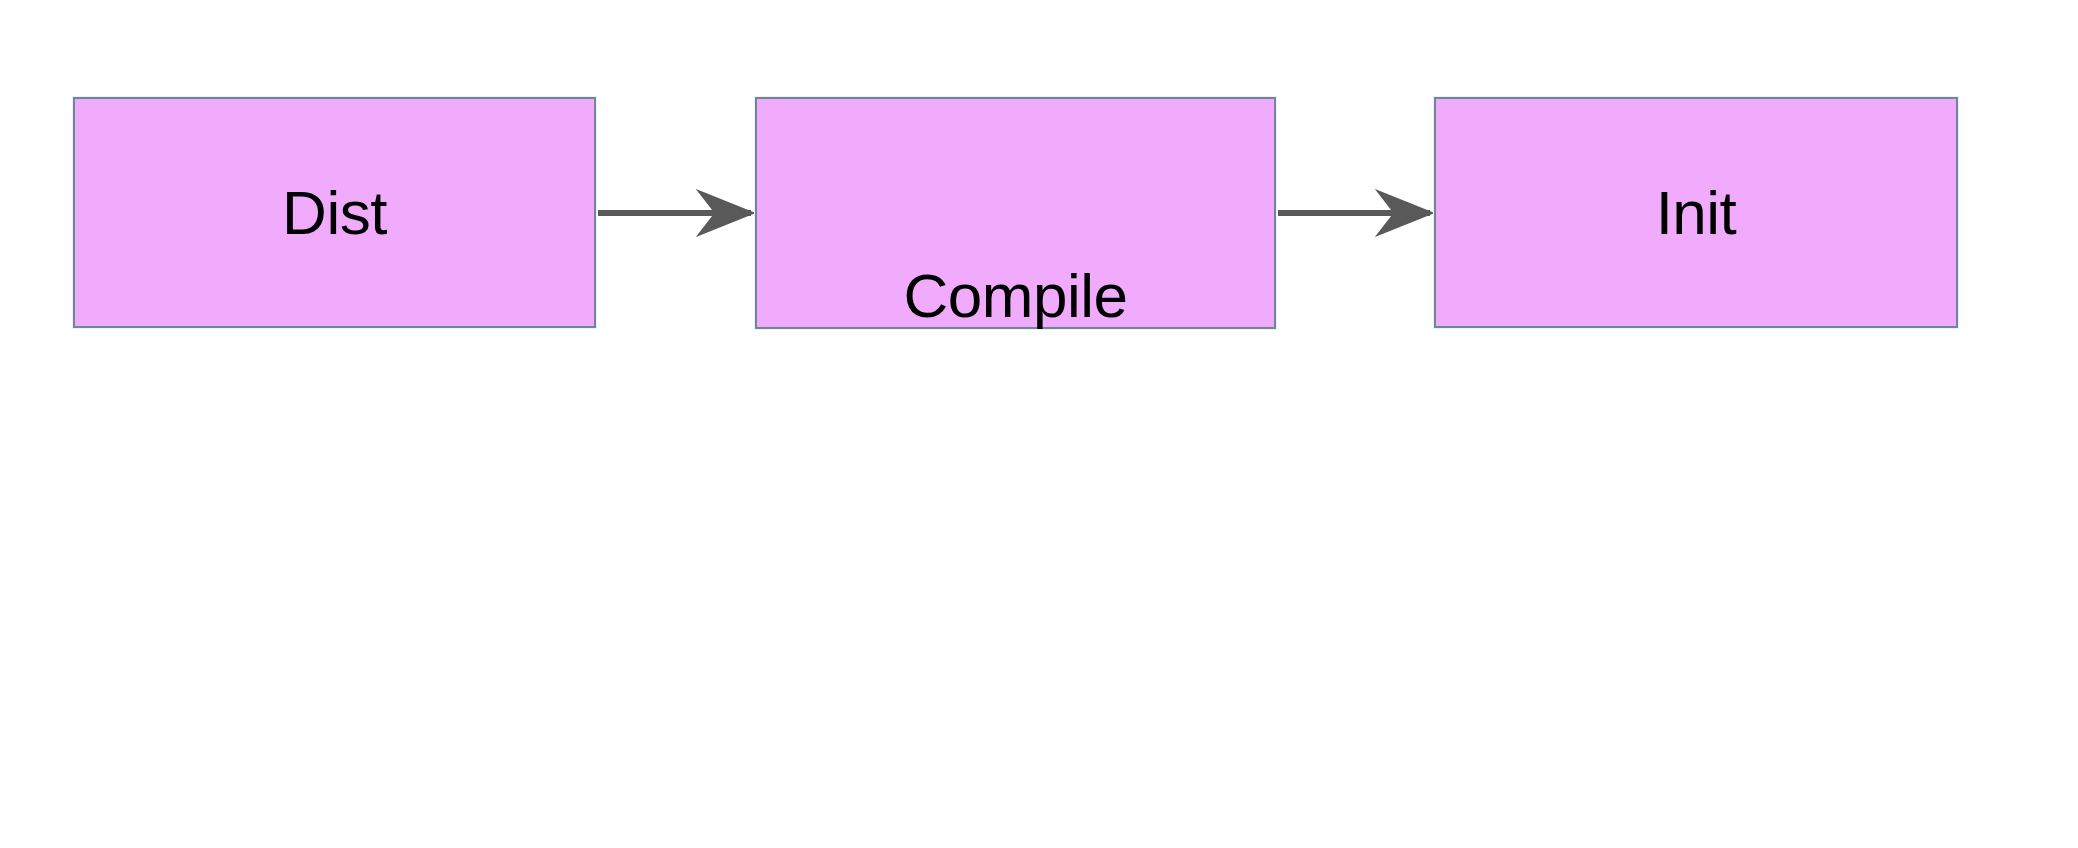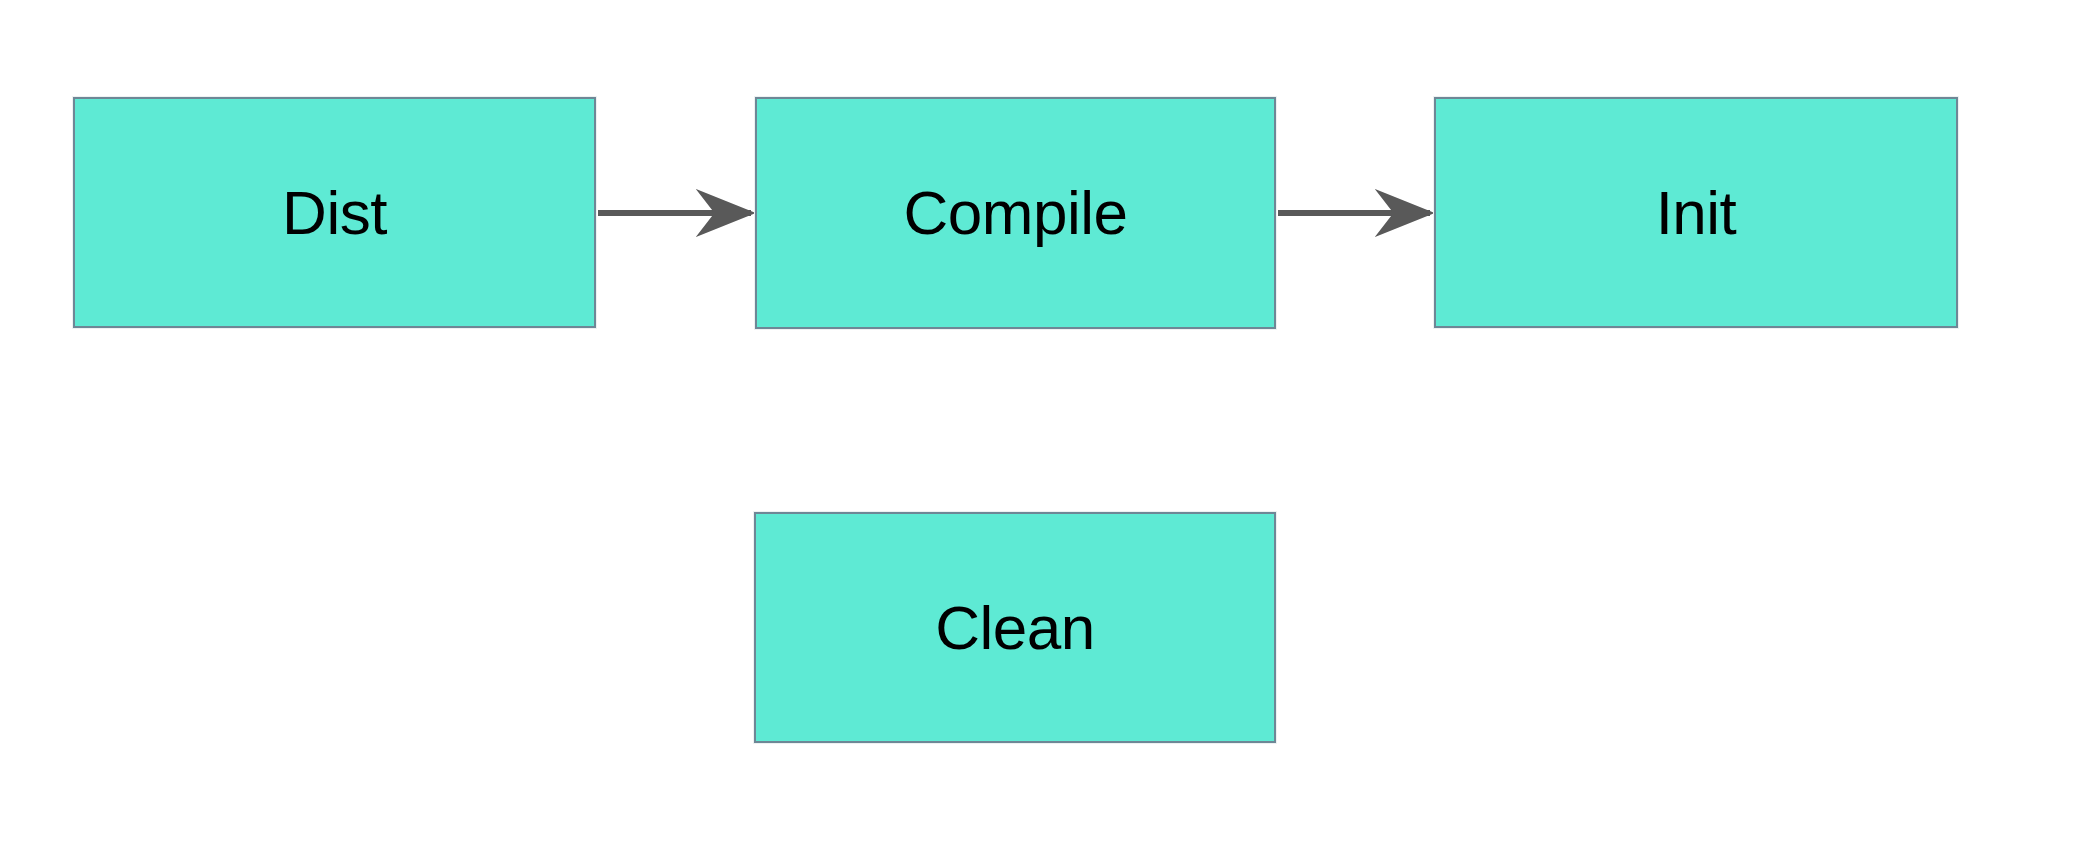--- a/index.html
+++ b/index.html
@@ -14,40 +14,40 @@
   #canvas {
     position: relative;
     width: 2078px;
     height: 848px;
     background: #ffffff;
     overflow: hidden;
   }
   .node {
     position: absolute;
     box-sizing: border-box;
-    background: #5eead4;
+    background: #f0abfc;
     border: 2px solid #6e8796;
     display: flex;
     align-items: center;
     justify-content: center;
     outline: 1px solid #eef1f2;
   }
   .node-label {
     font-family: "Liberation Sans", "DejaVu Sans", sans-serif;
     font-size: 62px;
     font-weight: 300;
     line-height: 1;
     color: #000000;
     letter-spacing: -0.5px;
     white-space: nowrap;
     -webkit-font-smoothing: antialiased;
   }
   
   #node-dist    { left: 73px;   top: 97px;  width: 523px; height: 231px; }
-  #node-compile { left: 755px;  top: 97px;  width: 521px; height: 232px; }
+  #node-compile { left: 755px;  top: 97px;  width: 521px; height: 232px; align-items: flex-end; }
   #node-init    { left: 1434px; top: 97px;  width: 524px; height: 231px; text-align: center; }
   #node-clean   { left: 754px;  top: 512px; width: 522px; height: 231px; }
 
   .edge-layer {
     position: absolute;
     left: 0;
     top: 0;
     width: 2078px;
     height: 848px;
     pointer-events: none;
@@ -77,17 +77,14 @@
   </div>
 
   <div class="node" id="node-compile">
     <span class="node-label">Compile</span>
   </div>
 
   <div class="node" id="node-init">
     <span class="node-label">Init</span>
   </div>
 
-  <div class="node" id="node-clean">
-    <span class="node-label">Clean</span>
-  </div>
 
 </div>
 
 </body></html>

